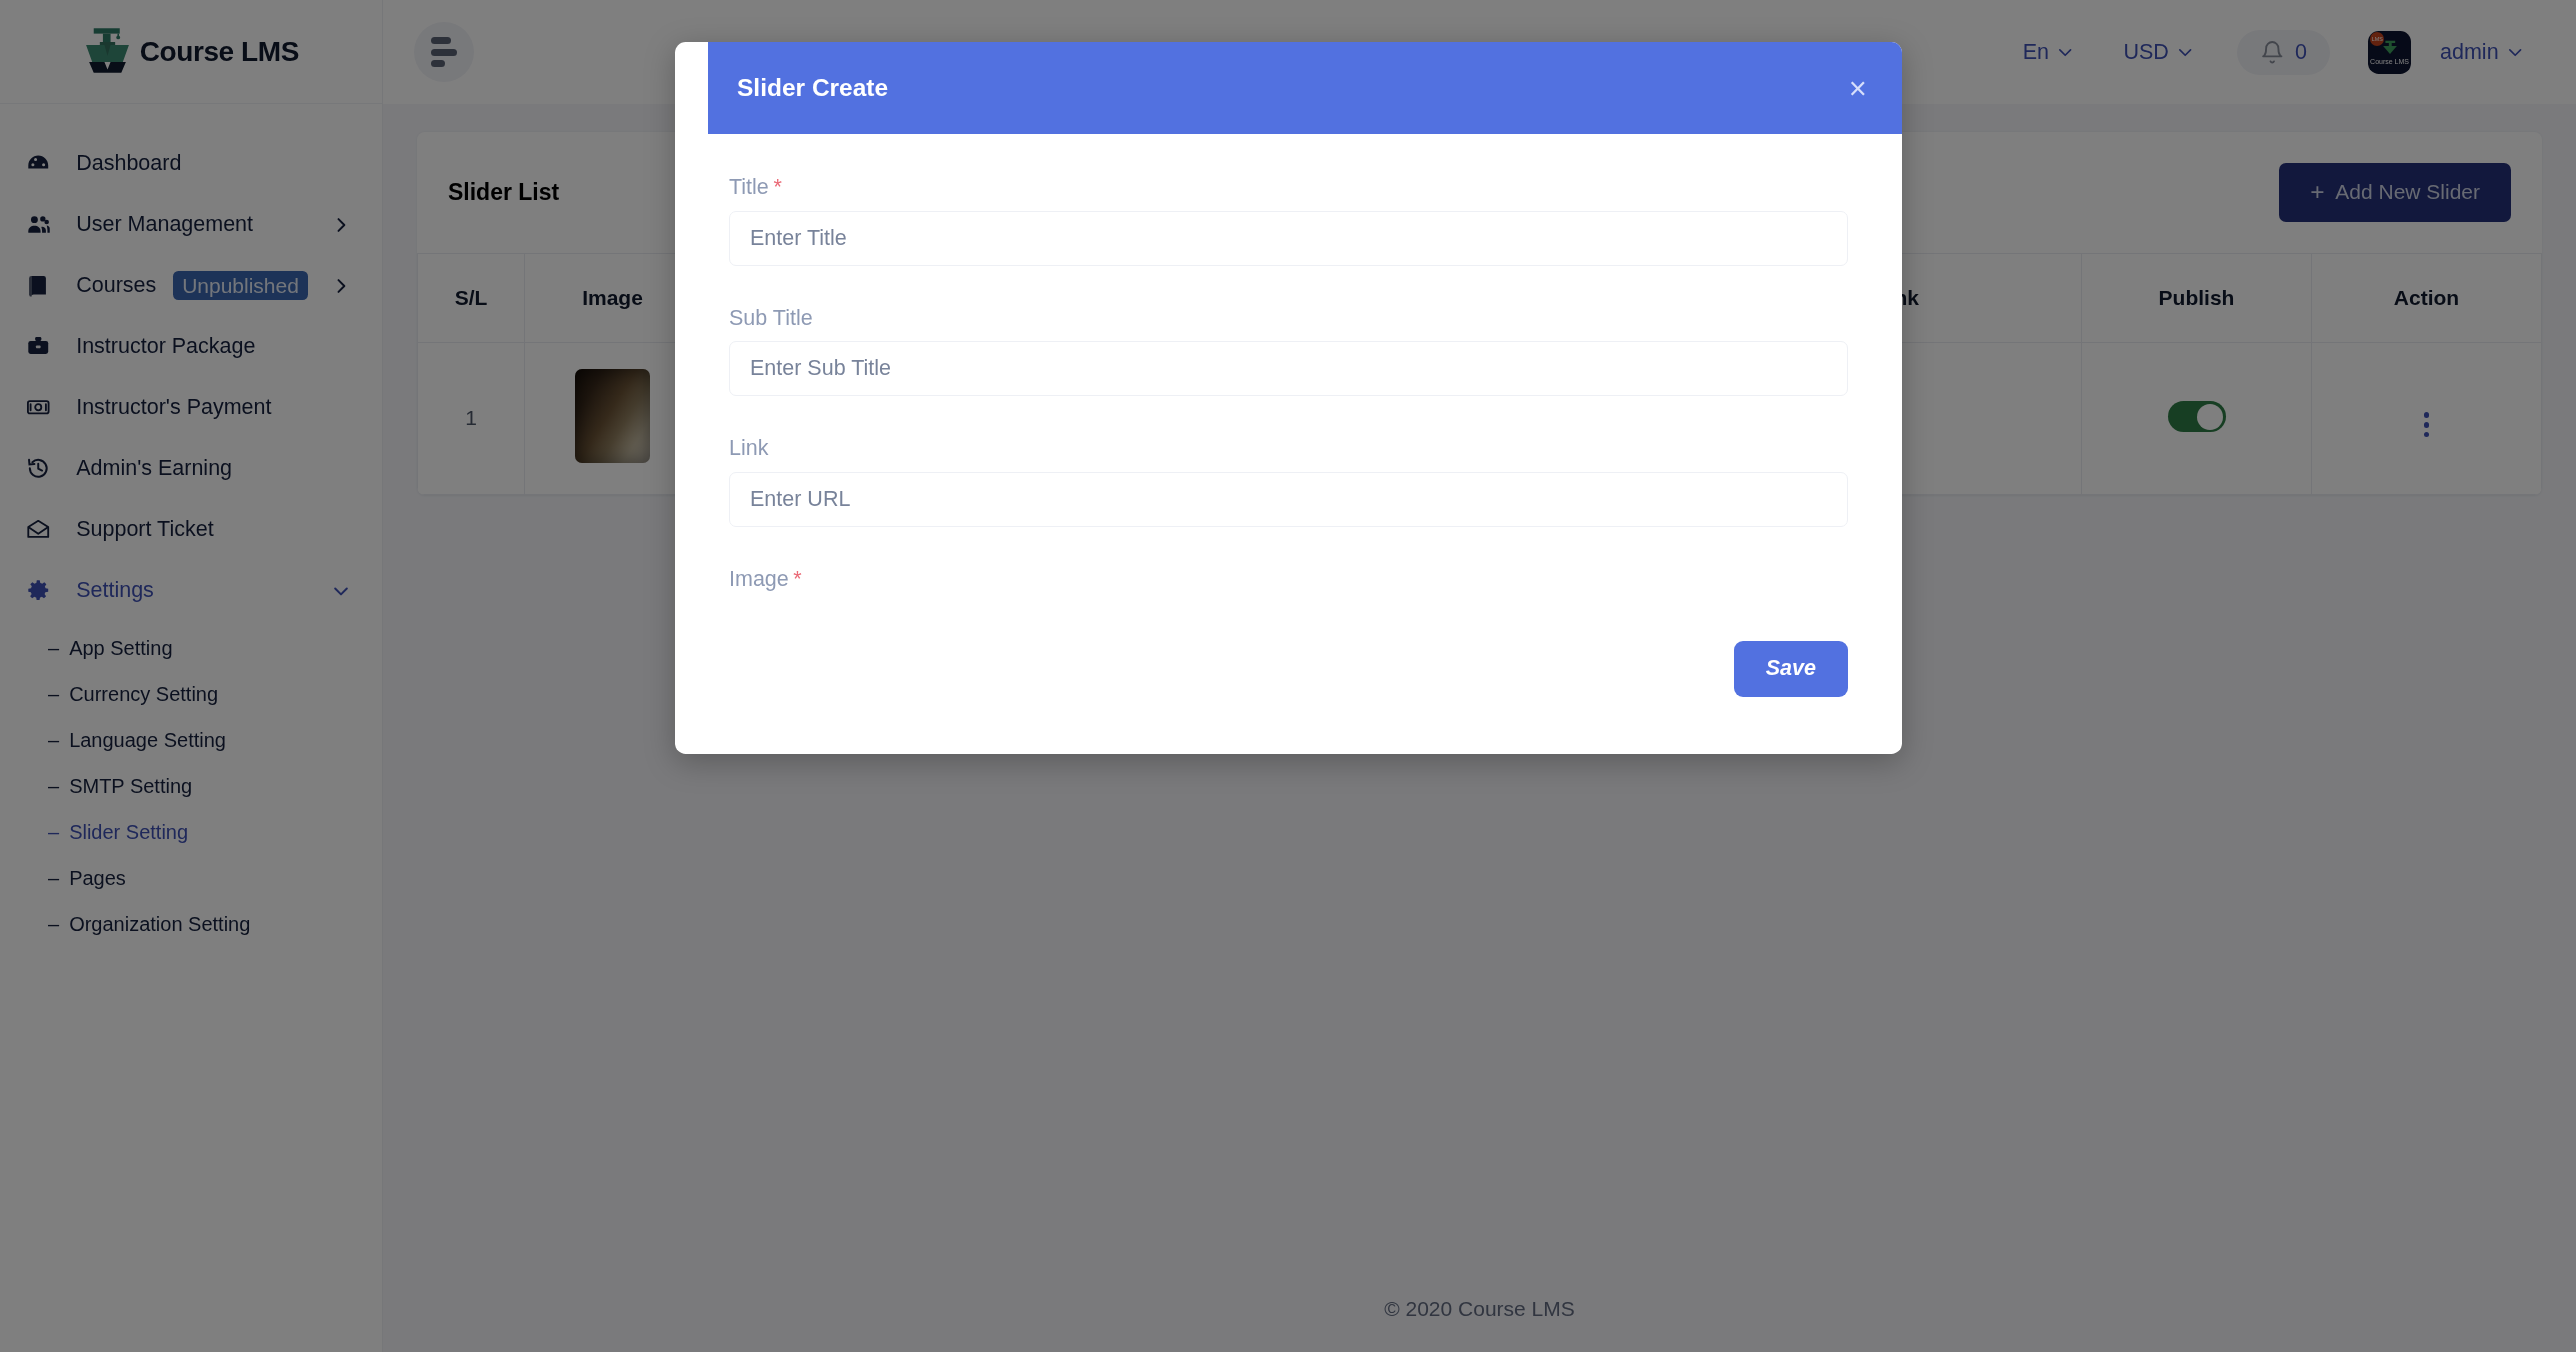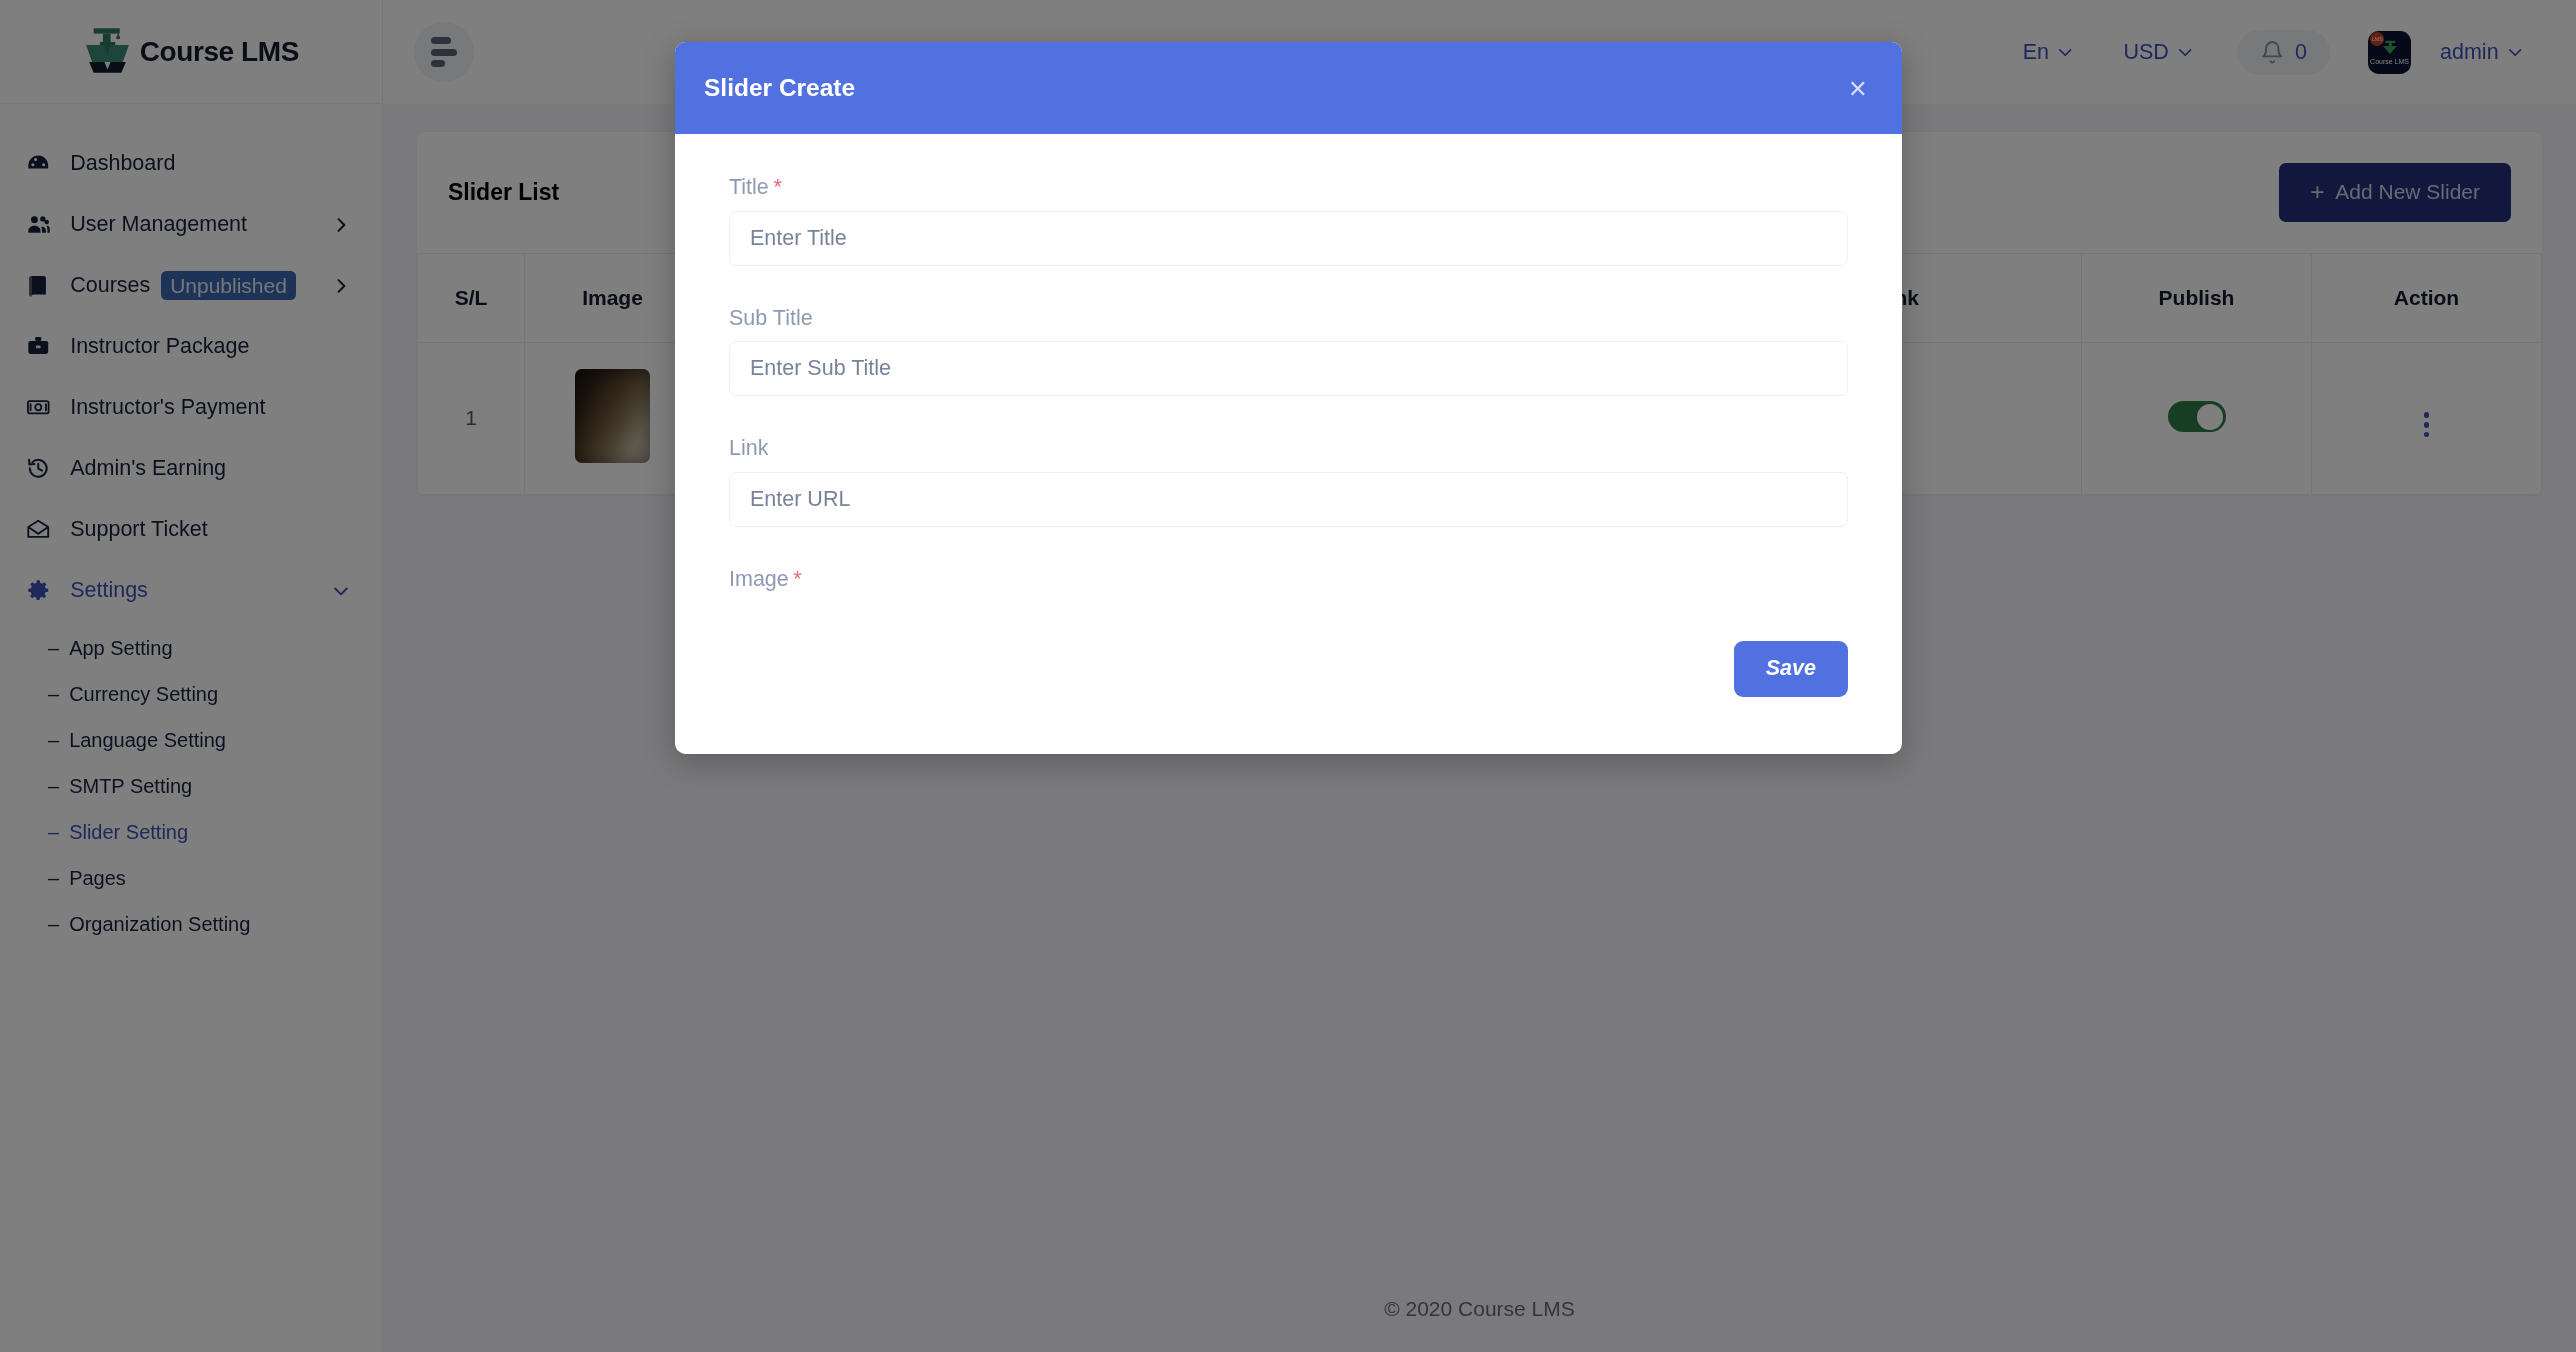--- a/index.html
+++ b/index.html
@@ -27,20 +27,21 @@
   }
   .logo-mark { width: 49px; height: 54px; margin-right: 7.7px; flex: 0 0 49px; }
   .logo-text { font-size: 28px; font-weight: 700; color: #111a2e; letter-spacing: -0.4px; }
 
   .nav { padding-top: 29px; }
   .nav-item {
     display: flex; align-items: center;
     height: 61px; padding: 0 31px 0 26px;
     color: #16213e; font-size: 21.5px; cursor: pointer;
     position: relative;
+    gap: 6px;
   }
   .nav-item .nav-icon {
     width: 35px; flex: 0 0 35px; display: flex; align-items: center;
     justify-content: flex-start; color: #16213e;
   }
   .nav-item .nav-label { margin-left: 9.2px; white-space: nowrap; }
   .nav-item .chev { margin-left: auto; color: #16213e; display: flex; align-items: center; }
   .nav-item.active { color: #3f51b5; }
   .nav-item.active .nav-icon, .nav-item.active .chev { color: #3f51b5; }
 
@@ -159,20 +160,21 @@
 
   
   .modal {
     position: absolute; left: 675px; top: 42px; width: 1227px;
     background: #ffffff; border-radius: 10.7px; overflow: hidden;
     box-shadow: 0 7.7px 31px rgba(0,0,0,.25);
   }
   .modal-head {
     background: #5271e0; height: 92px; display: flex; align-items: center;
     padding: 0 29px 0 29px;
+    margin-left: 33px;
   }
   .modal-title { color: #ffffff; font-size: 24.5px; font-weight: 700; }
   .modal-close {
     margin-left: auto; color: #d7dffb; font-size: 31px; line-height: 1;
     cursor: pointer; font-weight: 300; padding: 3.1px 6.1px;
   }
   .modal-body { padding: 41px 54px 17px 54px; }
   .field { margin-bottom: 14px; }
   .field-label {
     font-size: 21.5px; color: #8e9ab4; margin-bottom: 10.7px; display: block;

